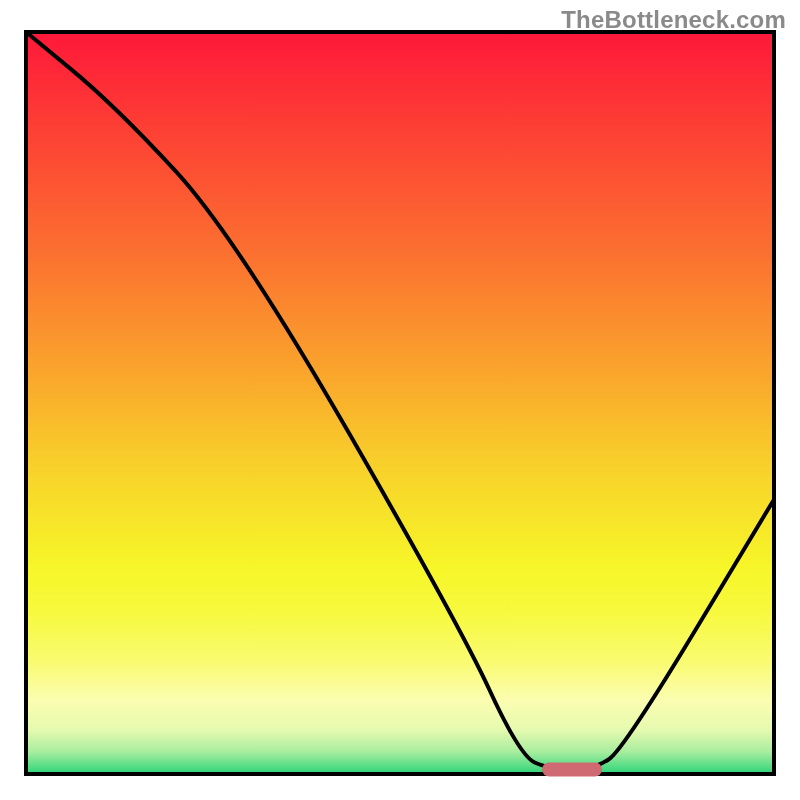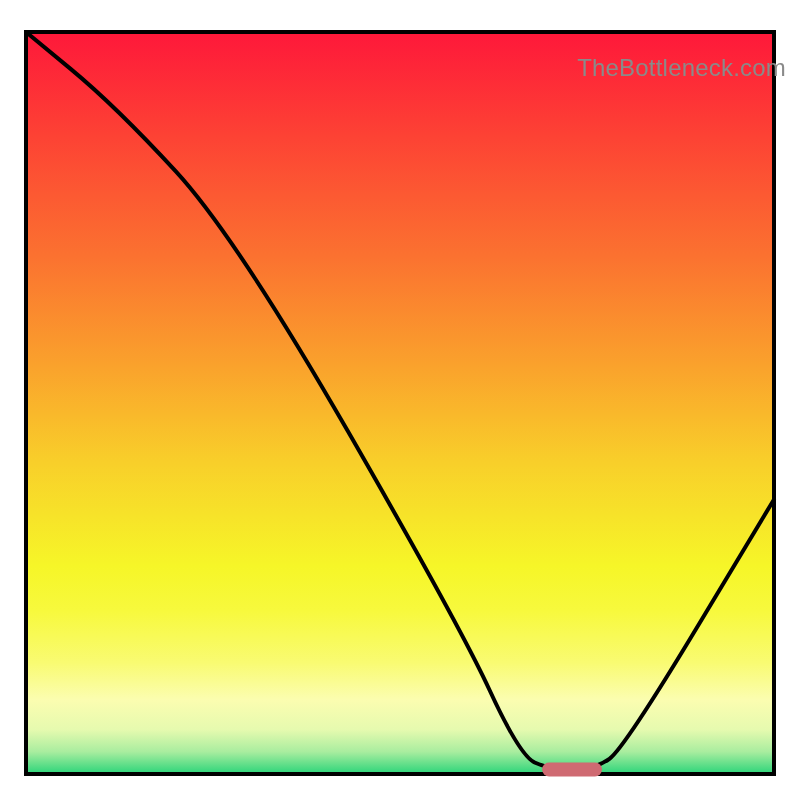--- a/index.html
+++ b/index.html
@@ -14,24 +14,23 @@
   .chart-container {
     position: relative;
     width: 800px;
     height: 800px;
   }
   .attribution {
     position: absolute;
     top: 6px;
     right: 14px;
     font-size: 24px;
-    font-weight: normal;
+    font-weight: bold;
     color: #8a8a8a;
     letter-spacing: 0.2px;
-    margin-top: 48px;
   }
   svg {
     display: block;
   }
 </style>
 </head>
 <body>
 
 <div class="chart-container">
   <div class="attribution">TheBottleneck.com</div>

